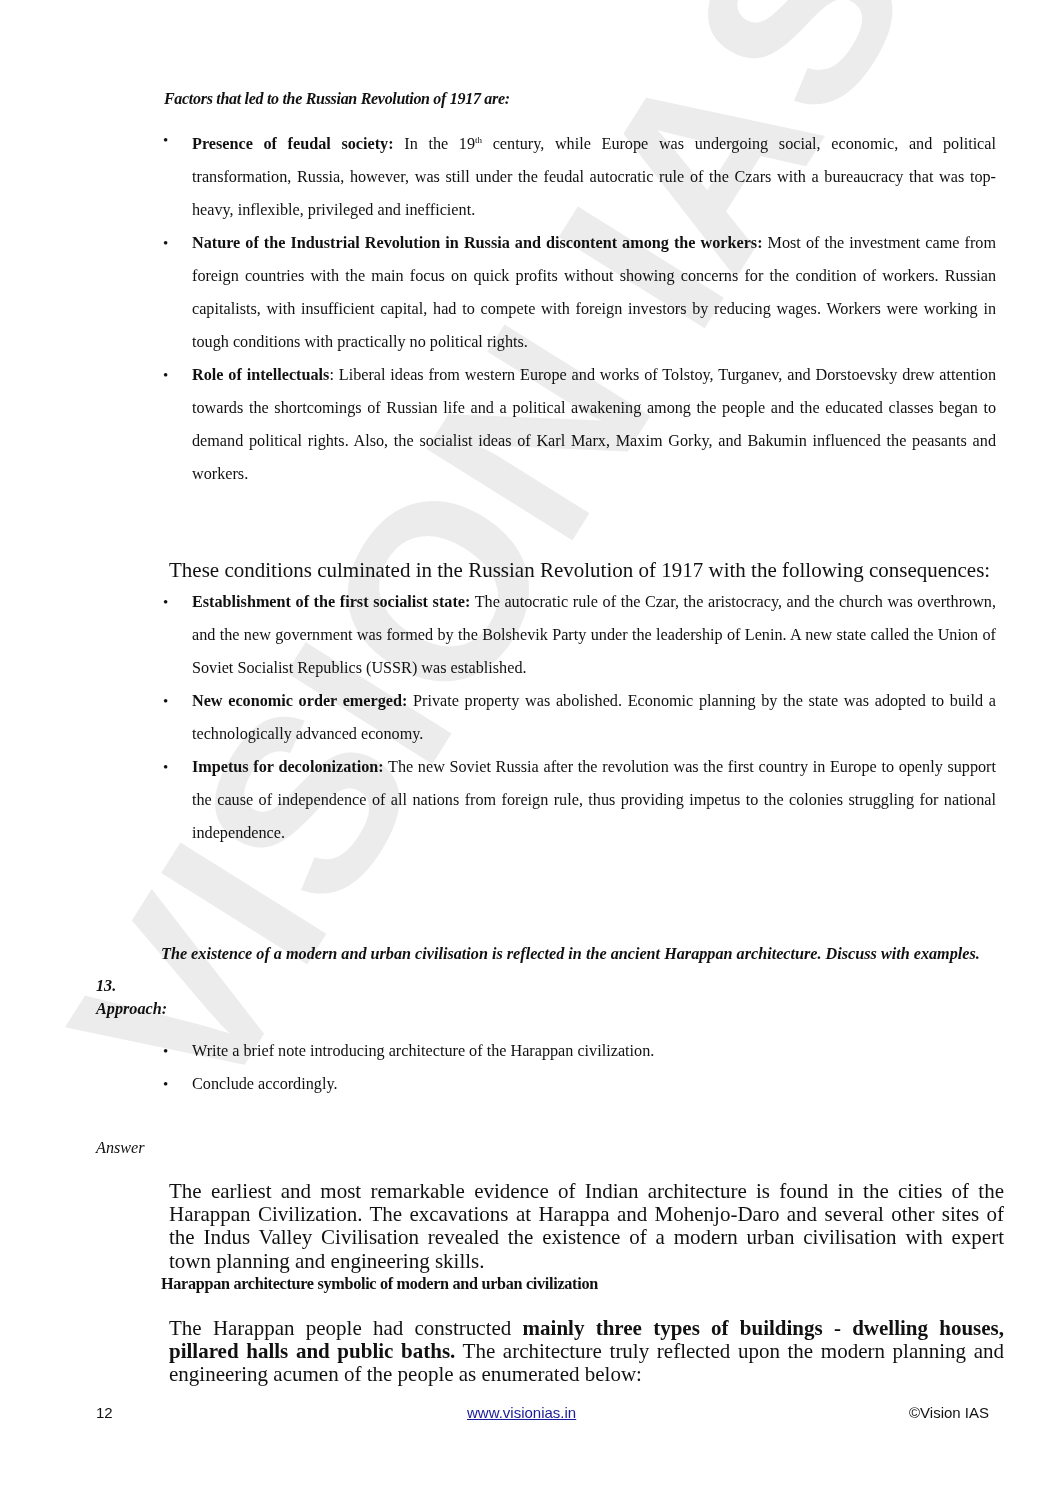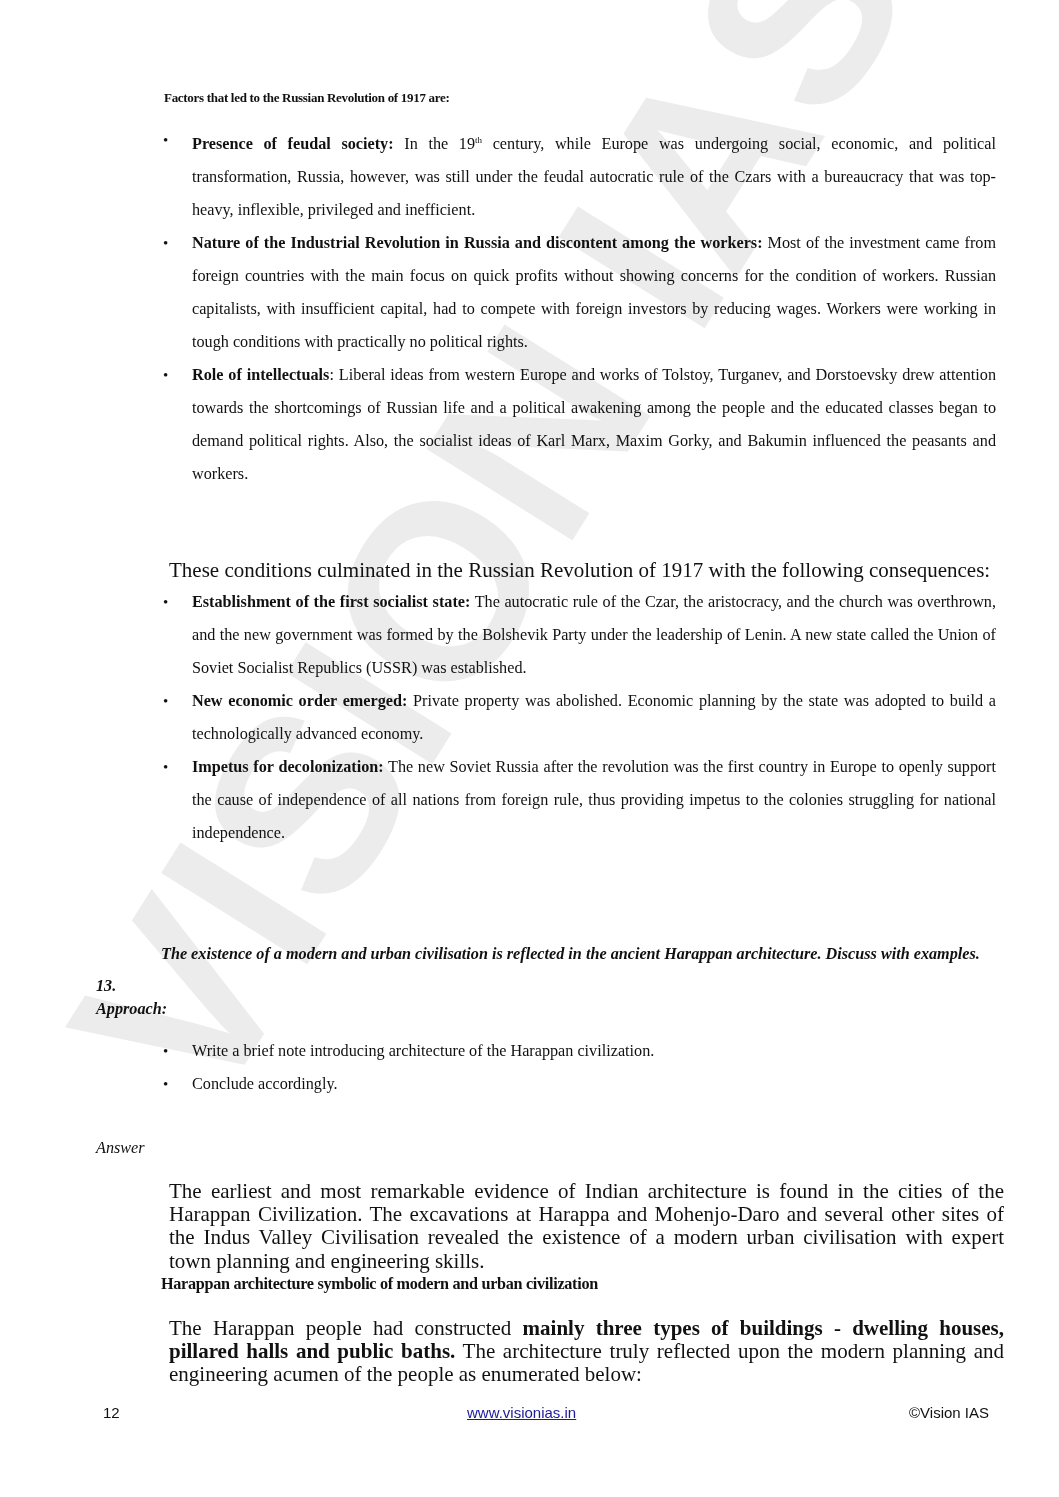--- a/index.html
+++ b/index.html
@@ -2,42 +2,42 @@
 <html><head>
   <meta charset="utf-8">
   <style>
     html, body { margin: 0; padding: 0; background: #ffffff; }
     body { width: 1059px; height: 1497px; position: relative; overflow: hidden;
       font-family: "Liberation Serif", "DejaVu Serif", serif; color: #111; }
     .watermark { position: absolute; left: 0; top: 0; width: 1059px; height: 1497px; pointer-events: none; z-index: 0; }
     .watermark text { font-family: "Liberation Sans", "DejaVu Sans", sans-serif; font-weight: bold; fill: #ececec; }
     .page { position: absolute; left: 0; top: 0; width: 1059px; height: 1497px; z-index: 1; }
     .p { font-size: 21px; line-height: 23.2px; text-align: justify; margin: 8px; }
-    .heading1 { position: absolute; left: 164px; top: 90px; font-size: 13px; font-weight: bold; letter-spacing: -0.3px; }
+    .heading1 { position: absolute; left: 164px; top: 90px; font-size: 16px; font-weight: bold; letter-spacing: -0.3px; font-style: italic; }
     ul.bl { list-style: none; margin: 0; padding: 0; }
     ul.bl li { position: relative; padding-left: 29px; font-size: 16.2px; line-height: 33px; text-align: justify; }
     ul.bl li::before { content: "•"; position: absolute; left: 0; top: 0; font-size: 15px; }
     .sec1 { position: absolute; left: 163px; top: 124px; width: 833px; }
     .sec1 ul.bl li { padding-left: 29px; }
     .sec1 ul.bl li::before { left: 0; }
     .intro2 { position: absolute; left: 161px; top: 551px; width: 835px; }
     .sec2 { position: absolute; left: 163px; top: 586px; width: 833px; }
     .concl { position: absolute; left: 161px; top: 852px; width: 835px; }
     .q { position: absolute; left: 96px; top: 943px; width: 900px; font-style: italic; font-weight: bold; font-size: 16.2px; line-height: 23.2px; }
     .q .qnum { position: absolute; left: 0; top: 0; margin-top: 32px; }
     .q .qtext { margin-left: 65px; text-align: justify; display: block; }
     .approach { position: absolute; left: 96px; top: 1000px; font-style: italic; font-weight: bold; font-size: 16.2px; }
     .sec3 { position: absolute; left: 163px; top: 1035px; width: 833px; }
     .answer { position: absolute; left: 96px; top: 1139px; font-style: italic; font-weight: normal; font-size: 16.2px; }
     .ans-p1 { position: absolute; left: 161px; top: 1172px; width: 835px; }
     .subhead { position: absolute; left: 161px; top: 1275px; font-weight: bold; font-size: 16.2px; letter-spacing: -0.3px; }
     .ans-p2 { position: absolute; left: 161px; top: 1309px; width: 835px; }
     b { font-weight: bold; }
     .footer { position: absolute; top: 1404px; font-family: "Liberation Sans", "DejaVu Sans", sans-serif; font-size: 15px; }
-    .f-page { left: 96px; margin-left: 7px; }
+    .f-page { left: 96px; }
     .f-link { left: 467px; color: #1a1a9a; text-decoration: underline; }
     .f-copy { right: 70px; }
   </style>
 </head>
 <body>
 
 <svg class="watermark" viewBox="0 0 1059 1497">
   <text x="0" y="0" font-size="250" transform="translate(210,1120) rotate(-58)">VISION IAS</text>
 </svg>
 

